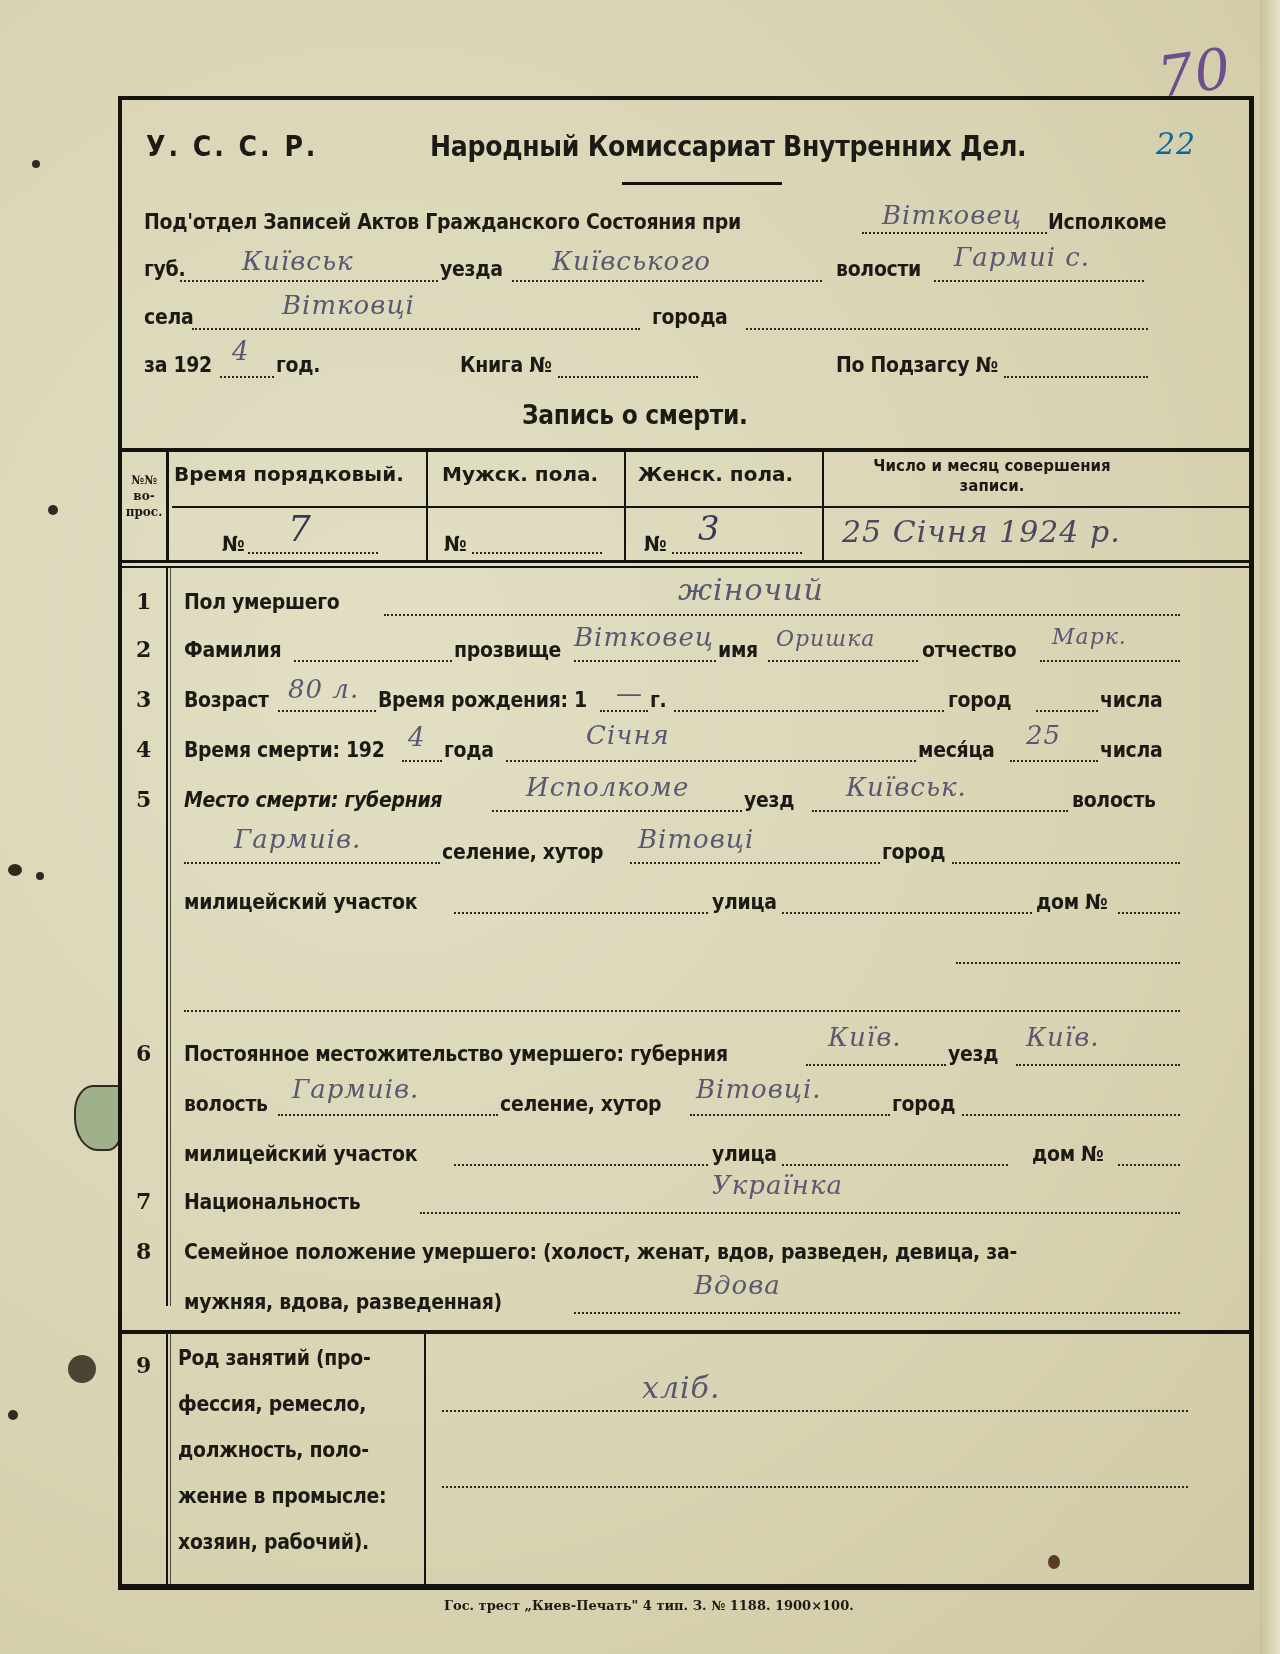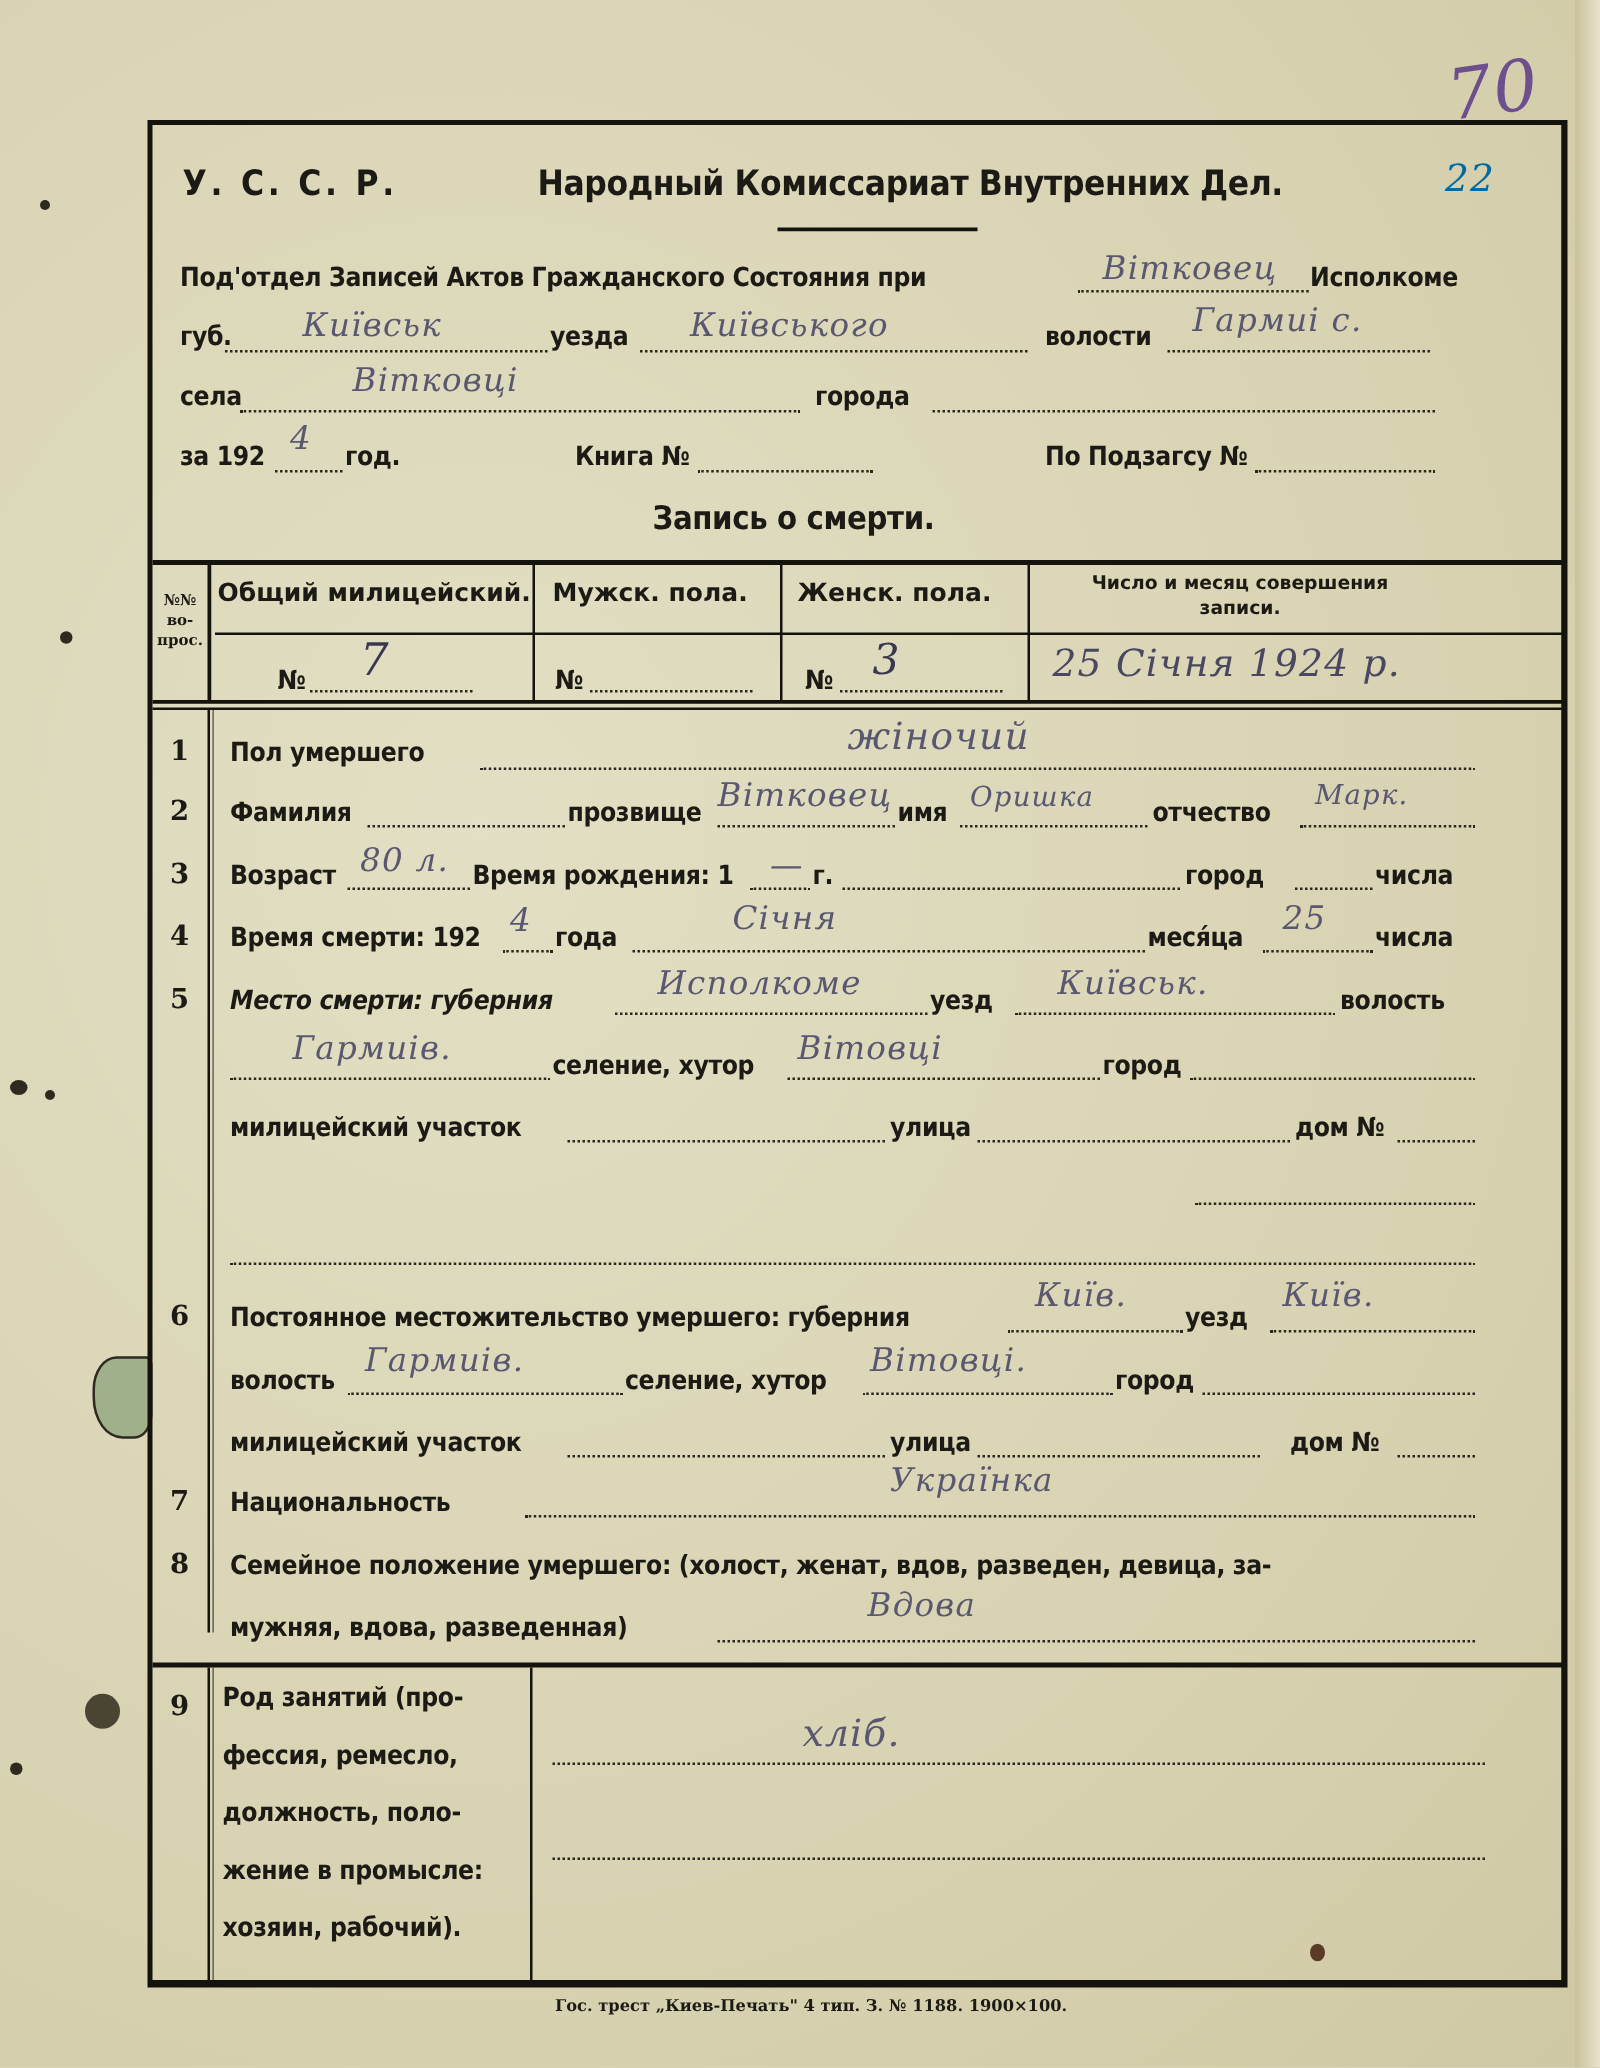--- a/index.html
+++ b/index.html
@@ -88,21 +88,21 @@
   <div class="abs lbl" style="left:400px; top:300px; font-size:26px;">Запись о смерти.</div>
 
   <div class="hline" style="left:0; top:348px; width:1128px; height:4px;"></div>
   <div class="vline" style="left:44px; top:350px; width:3px; height:110px;"></div>
   <div class="vline" style="left:304px; top:350px; width:2px; height:110px;"></div>
   <div class="vline" style="left:502px; top:350px; width:2px; height:110px;"></div>
   <div class="vline" style="left:700px; top:350px; width:2px; height:110px;"></div>
   <div class="hline" style="left:50px; top:406px; width:1078px; height:2px;"></div>
 
   <div class="abs" style="left:0; top:372px; width:44px; font-size:12px; font-weight:bold; text-align:center; white-space:normal; line-height:16px; font-family:'DejaVu Serif', serif;">№№ во- прос.</div>
-  <div class="abs hdr-cell" style="left:52px; top:362px;">Общий милицейский.</div>
+  <div class="abs hdr-cell" style="left:52px; top:362px;">Время порядковый.</div>
   <div class="abs hdr-cell" style="left:320px; top:362px;">Мужск. пола.</div>
   <div class="abs hdr-cell" style="left:516px; top:362px;">Женск. пола.</div>
   <div class="abs small-hdr" style="left:720px; top:356px; width:300px; white-space:normal;">Число и месяц совершения записи.</div>
 
   <div class="abs lbl" style="left:100px; top:432px;">№</div>
   <div class="dots" style="left:126px; top:452px; width:130px;"></div>
   <div class="abs hand" style="left:166px; top:408px; font-size:36px; color:#3a3850;">7</div>
   <div class="abs lbl" style="left:322px; top:432px;">№</div>
   <div class="dots" style="left:350px; top:452px; width:130px;"></div>
   <div class="abs hand" style="left:390px; top:414px;"></div>

